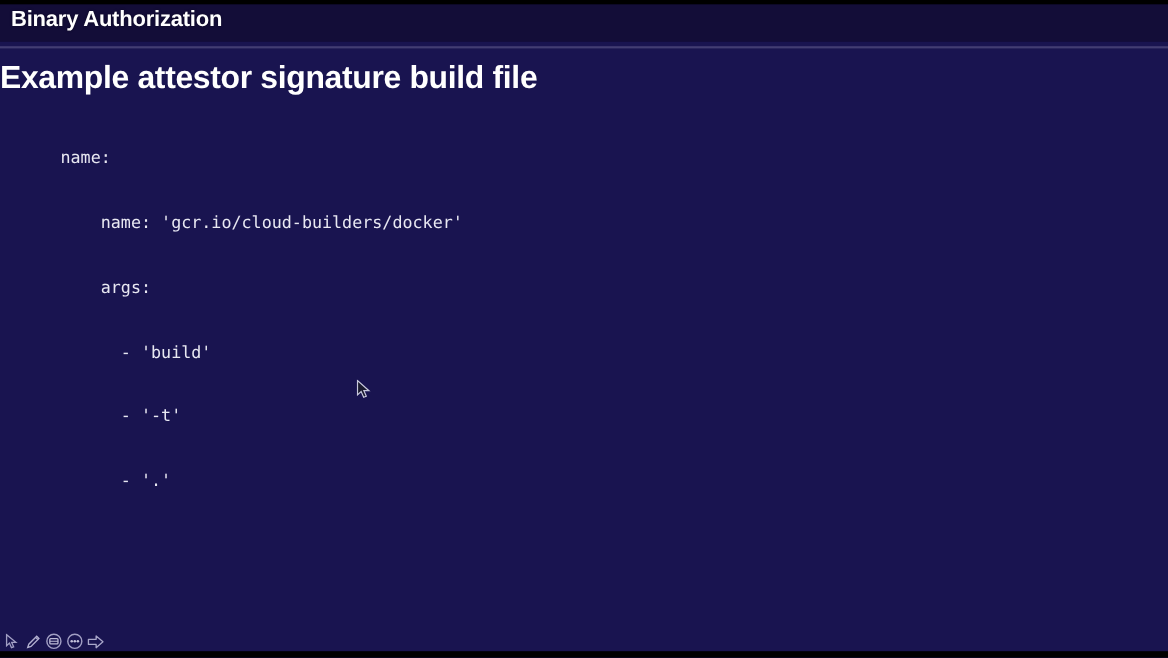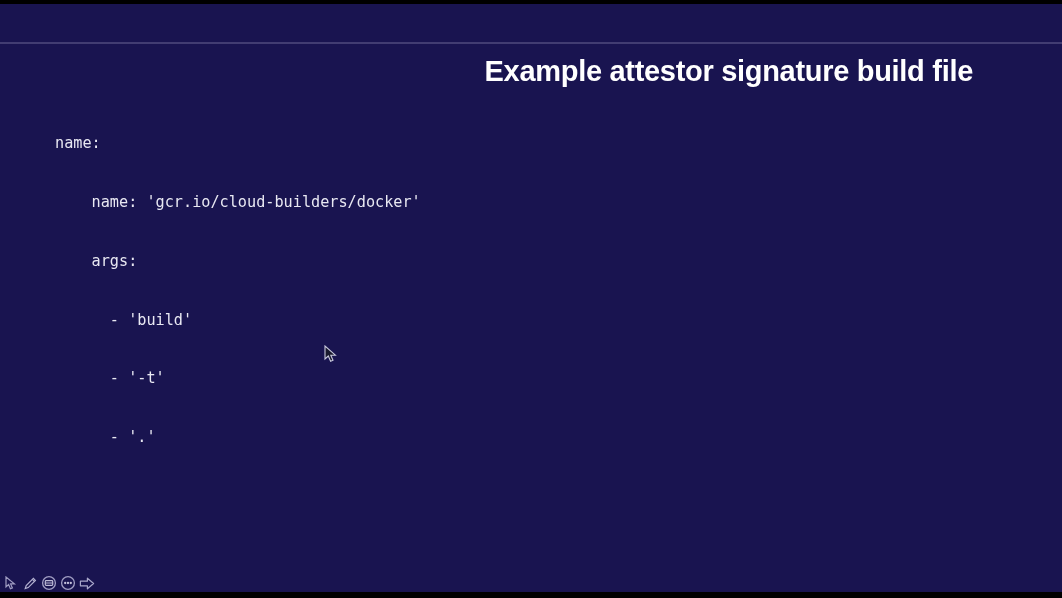--- a/index.html
+++ b/index.html
@@ -66,28 +66,27 @@
     opacity: 0.85;
     z-index: 21;
   }
 
   
   #slide-title {
     position: absolute;
     top: 55px;
     left: 0;
     width: 940px;
-    text-align: right;
+    text-align: left;
     font-family: "Liberation Sans", sans-serif;
     font-size: 29px;
     font-weight: bold;
     color: #ffffff;
     letter-spacing: -0.3px;
     z-index: 10;
-    margin-left: 33px;
   }
 
   
   #code-block {
     position: absolute;
     top: 95px;
     left: 55px;
     width: 985px;
     font-family: "DejaVu Sans Mono", "Liberation Mono", monospace;
     font-size: 15.2px;
@@ -133,20 +132,23 @@
   }
   #presenter-toolbar .tool-icon svg { display: block; }
 </style>
 </head>
 <body>
 
 <div id="slide">
 
   <div class="letterbox top"></div>
 
+  <div id="header">
+    <div id="header-title">Binary Authorization</div>
+  </div>
   <div id="header-divider"></div>
 
   <div id="slide-title">Example attestor signature build file</div>
 
   <div id="code-block">
     <div class="code-line">name:</div>
     <div class="code-line">    name: 'gcr.io/cloud-builders/docker'</div>
     <div class="code-line">    args:</div>
     <div class="code-line">      - 'build'</div>
     <div class="code-line">      - '-t'</div>

